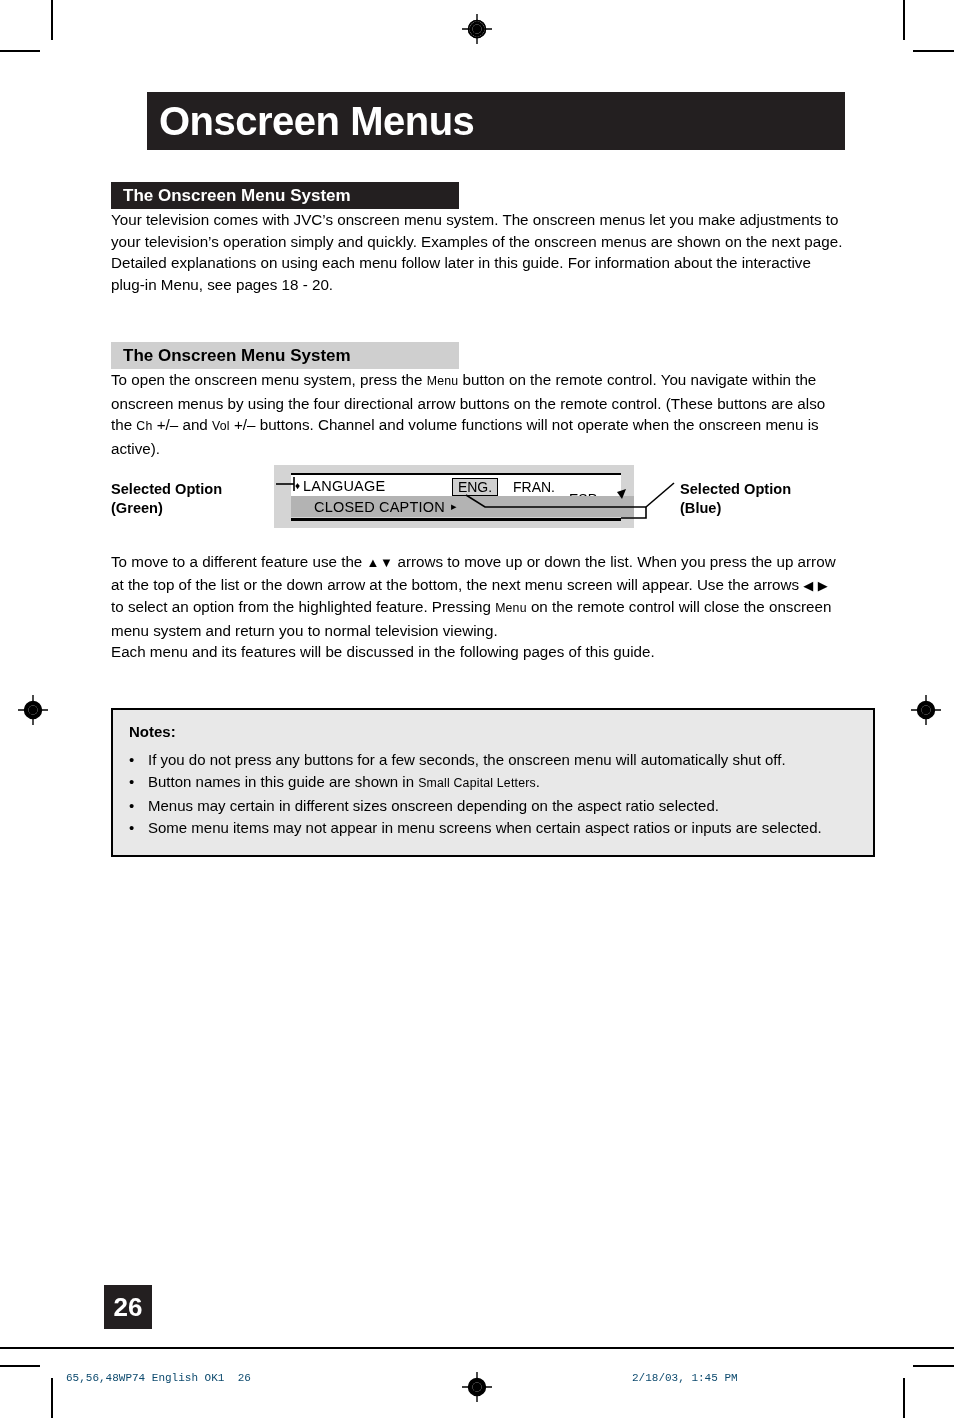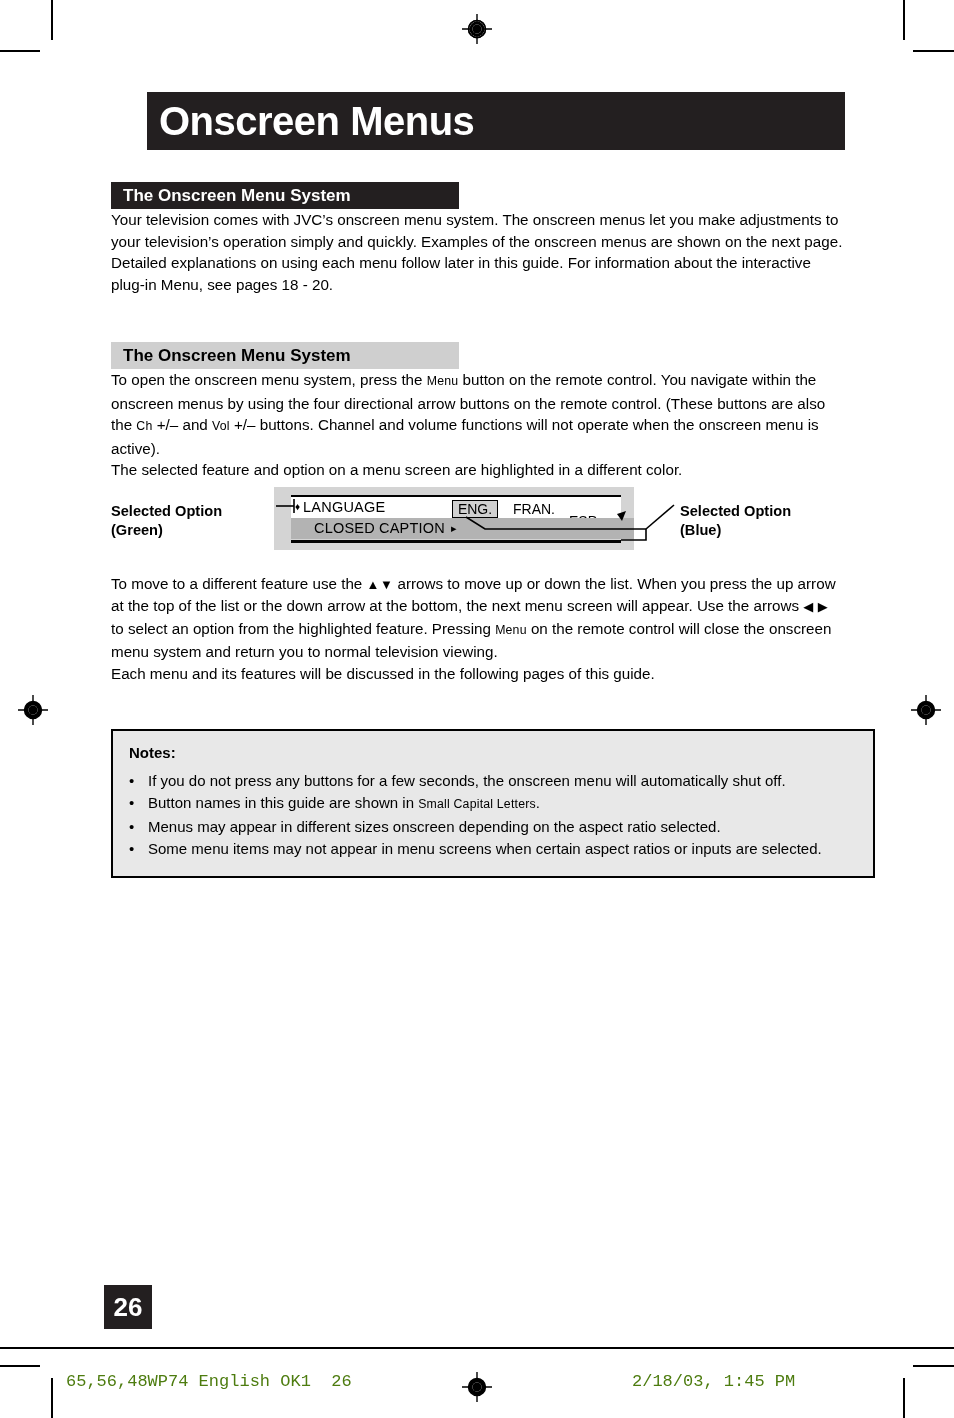--- a/index.html
+++ b/index.html
@@ -260,22 +260,22 @@
     position: absolute;
     left: 0;
     top: 1347px;
     width: 954px;
     height: 2px;
     background: #000000;
   }
   .footer-text {
     position: absolute;
     font-family: "Liberation Mono", monospace;
-    font-size: 17px;
-    color: #4d7c0f;
+    font-size: 11px;
+    color: #0c4a6e;
     white-space: pre;
   }
   .footer-left  { left: 66px;  top: 1372px; }
   .footer-right { left: 632px; top: 1372px; }
 </style>
 </head>
 <body>
 
 <div id="page">
 
@@ -339,21 +339,20 @@
     </div>
 
     <p class="body p-intro">Your television comes with JVC’s onscreen menu system. The onscreen menus let you make adjustments to your television’s operation simply and quickly.  Examples of the onscreen menus are shown on the next page. Detailed explanations on using each menu follow later in this guide. For information about the interactive plug-in Menu, see pages 18 - 20.</p>
 
     <div class="sec-head-gray">
       <span>The Onscreen Menu System</span>
     </div>
 
     <p class="body p-open"><span>To open the onscreen menu system, press the </span><span class="smallcaps">Menu</span><span> button on the remote control. You navigate within the onscreen menus by using the four directional arrow buttons on the remote control. (These buttons are also the </span><span class="smallcaps">Ch</span><span> +/– and </span><span class="smallcaps">Vol</span><span> +/– buttons. Channel and volume functions will not operate when the onscreen menu is active).</span></p>
 
-    <p class="body p-sel">The selected feature and option on a menu screen are highlighted in a different color.</p>
 
     <div class="fig-wrap">
 
       <div class="fig-label fig-label-left">
         <div>Selected Option</div>
         <div>(Green)</div>
       </div>
 
       <div class="fig-label fig-label-right">
         <div>Selected Option</div>
@@ -413,21 +412,21 @@
         <div class="note-text">If you do not press any buttons for a few seconds, the onscreen menu will automatically shut off.</div>
       </div>
 
       <div class="note-item">
         <div class="note-bullet">•</div>
         <div class="note-text"><span>Button names in this guide are shown in </span><span class="smallcaps">Small Capital Letters</span><span>.</span></div>
       </div>
 
       <div class="note-item">
         <div class="note-bullet">•</div>
-        <div class="note-text">Menus may appear in different sizes onscreen depending on the aspect ratio selected.</div>
+        <div class="note-text">Menus may certain in different sizes onscreen depending on the aspect ratio selected.</div>
       </div>
 
       <div class="note-item">
         <div class="note-bullet">•</div>
         <div class="note-text">Some menu items may not appear in menu screens when certain aspect ratios or inputs are selected.</div>
       </div>
     </div>
 
   </div>
 

